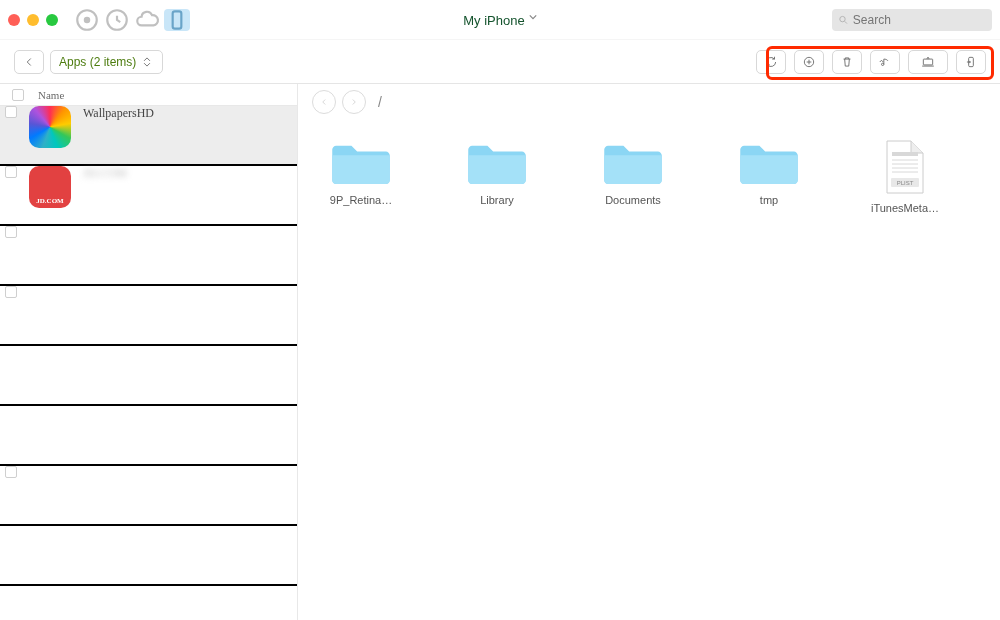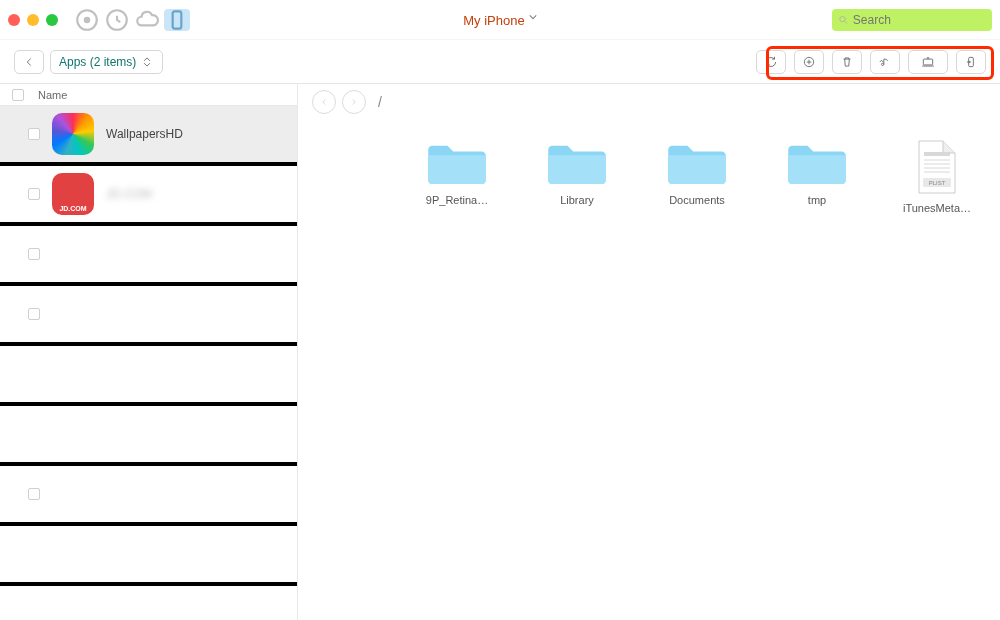--- a/index.html
+++ b/index.html
@@ -24,83 +24,83 @@
     width: 26px; height: 22px; border-radius: 4px;
     display: flex; align-items: center; justify-content: center;
     color: #c0c0c0;
   }
   .top-icon.active { background: #c9e6f8; color: #6aa4c8; }
   .title-center {
     position: absolute; left: 0; right: 0; top: 0; height: 40px;
     display: flex; align-items: center; justify-content: center;
     pointer-events: none;
   }
-  .title-text { font-size: 13px; color: #c2410c; pointer-events: auto; display: flex; gap: 4px;}
+  .title-text { font-size: 13px; color: #14532d; pointer-events: auto; display: flex; gap: 4px;}
   .title-text svg { width: 8px; height: 8px; }
   .search {
     margin-left: auto; width: 160px; height: 22px;
-    background: #bef264; border-radius: 4px;
+    background: #e5e5e5; border-radius: 4px;
     display: flex; align-items: center; padding: 0 6px; gap: 4px;
     color: #b0b0b0;
     justify-content: flex-end;
   }
   .search input {
     border: none; background: transparent; outline: none;
     font-size: 12px; width: 100%; color: #666;
   }
   
   .toolbar {
     height: 44px; display: flex; align-items: center;
     padding: 0 14px; gap: 6px; border-bottom: 1px solid #e5e5e5;
     position: relative;
   }
   .btn {
     height: 24px; border: 1px solid #d8d8d8; border-radius: 5px;
     background: #fff; display: flex; align-items: center; justify-content: center;
-    color: #0f766e; cursor: pointer;
+    color: #4d7c0f; cursor: pointer;
   }
   .btn.square { width: 30px; }
   .btn.wide { width: 40px; }
   .btn.pill { padding: 0 8px; gap: 4px; font-size: 12px; }
   .btn svg { width: 14px; height: 14px; stroke: #666; fill: none; stroke-width: 1.5; }
   .toolbar-right { margin-left: auto; display: flex; gap: 8px; align-items: center;}
   .highlight-box {
     position: absolute; border: 3px solid #ff2a00; border-radius: 6px;
     right: 6px; top: 6px; height: 34px; width: 228px; pointer-events: none;
   }
   
   .body { display: flex; height: calc(620px - 40px - 44px); }
-  .sidebar { width: 298px; border-right: 1px solid #e8e8e8; display: flex; flex-direction: column;}
+  .sidebar { width: 298px; border-right: 1px solid #e8e8e8; display: flex; flex-direction: column; font-family: Liberation Serif, serif;}
   .col-header {
     height: 22px; border-bottom: 1px solid #e8e8e8;
     display: flex; align-items: center; font-size: 11px; color: #6b6b6b;
     padding-left: 12px; gap: 14px;
   }
   .chk { width: 12px; height: 12px; border: 1px solid #cfcfcf; border-radius: 2px; background:#fff;}
   .row {
-    height: 60px; display: flex; align-items: center; padding-left: 28px; gap: 12px;
-    border-bottom: 4px solid #000000;
+    height: 60px; display: flex; align-items: flex-start; padding-left: 5px; gap: 12px;
+    border-bottom: 2px solid #000000;
   }
   .row.sel { background: #ededed; }
   .row.empty { height: 60px; }
   .app-icon { width: 42px; height: 42px; border-radius: 10px; }
   .app-name { font-size: 12px; color: #444; }
   .app-name.blur { filter: blur(3px); color:#bbb;}
   
   .content { flex: 1; display: flex; flex-direction: column; }
   .navbar { height: 36px; display: flex; align-items: center; padding: 0 14px; gap: 6px; border-bottom: 1px solid transparent;}
   .navbtn {
     width: 24px; height: 24px; border-radius: 50%; border: 1px solid #dcdcdc;
     display: flex; align-items: center; justify-content: center; background:#fff;
   }
   .navbtn svg { width: 10px; height: 10px; stroke: #777; fill:none; stroke-width:2;}
   .navbtn.disabled svg { stroke: #cfcfcf; }
   .path { font-size: 14px; color: #888; margin-left: 6px;}
   .grid {
-    padding: 20px 14px; display: flex; gap: 22px; justify-content: flex-end;
+    padding: 20px 14px; display: flex; gap: 38px;
   }
   .gi { width: 98px; display: flex; flex-direction: column; align-items: center; gap: 8px;}
   .gi-label { font-size: 11px; color: #555; text-align: center; width: 100%; white-space: nowrap; overflow: hidden; text-overflow: ellipsis;}
   .folder { width: 62px; height: 46px; }
   .file { width: 44px; height: 54px; }
   
 </style>
 </head>
 <body>
 

